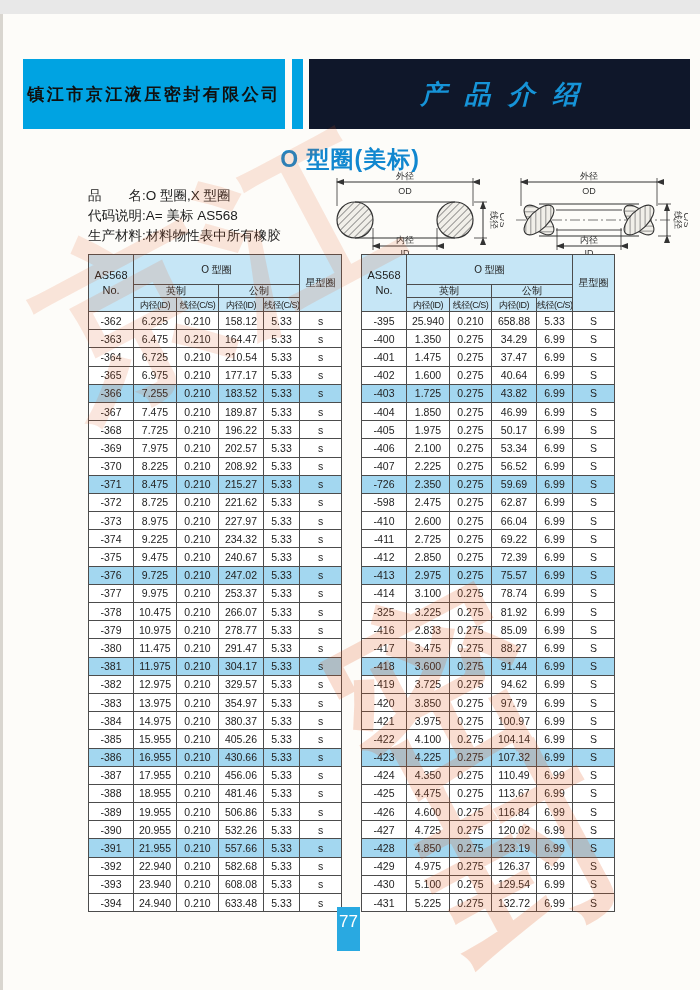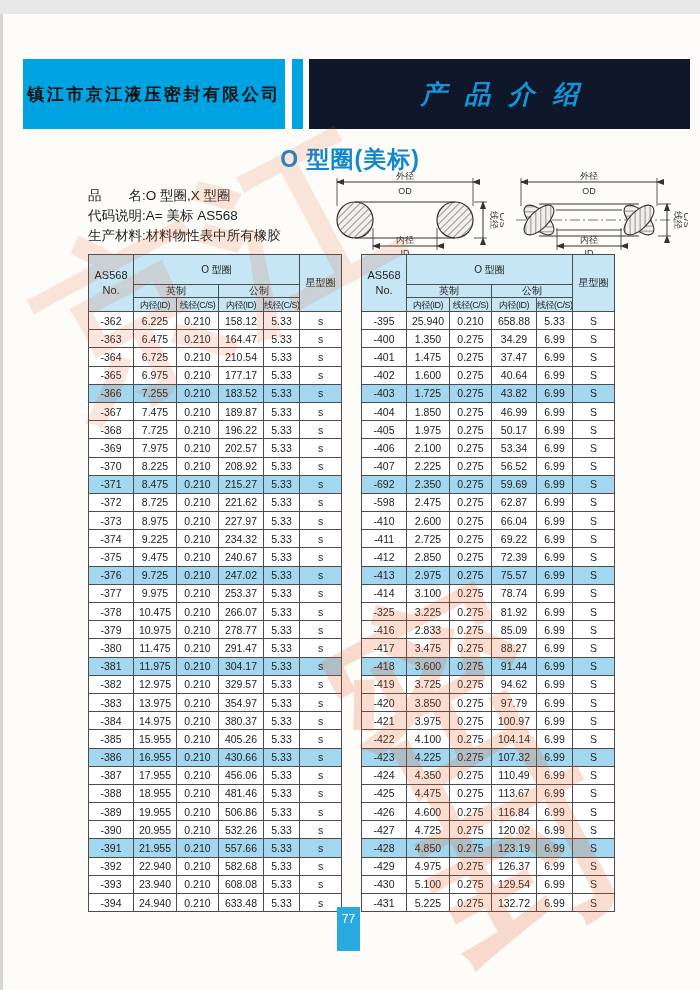--- a/index.html
+++ b/index.html
@@ -42,21 +42,21 @@
   table.spec tbody td { font-size:10.5px; }
   table.spec tbody tr.hl td { background:#a3d7f0; }
 
   
   .wm { position:absolute; z-index:6; pointer-events:none; font-family:"DejaVu Serif", serif;
     font-weight:bold; color:#e2581e; transform:rotate(-28deg); line-height:0.95; }
   .wm1 { left:30px; top:170px; font-size:185px; opacity:0.14; }
   .wm2 { left:370px; top:540px; font-size:195px; opacity:0.20; }
 
   .page-num-box { position:absolute; left:337px; top:893px; width:23px; height:44px; background:#29a9e1;
-    color:#ffffff; font-size:12px; text-align:center; padding-top:5px; }
+    color:#ffffff; font-size:17px; text-align:center; padding-top:5px; }
 </style>
 </head>
 <body>
 
 <div class="page">
   <div class="page-edge"></div>
 
   <div class="band-dark">
     <span>镇江市京江液压密封有限公司</span>
   </div>
@@ -548,21 +548,21 @@
         </tr>
         <tr>
           <td>-407</td>
           <td>2.225</td>
           <td>0.275</td>
           <td>56.52</td>
           <td>6.99</td>
           <td>S</td>
         </tr>
         <tr class="hl">
-          <td>-692</td>
+          <td>-726</td>
           <td>2.350</td>
           <td>0.275</td>
           <td>59.69</td>
           <td>6.99</td>
           <td>S</td>
         </tr>
         <tr>
           <td>-598</td>
           <td>2.475</td>
           <td>0.275</td>

